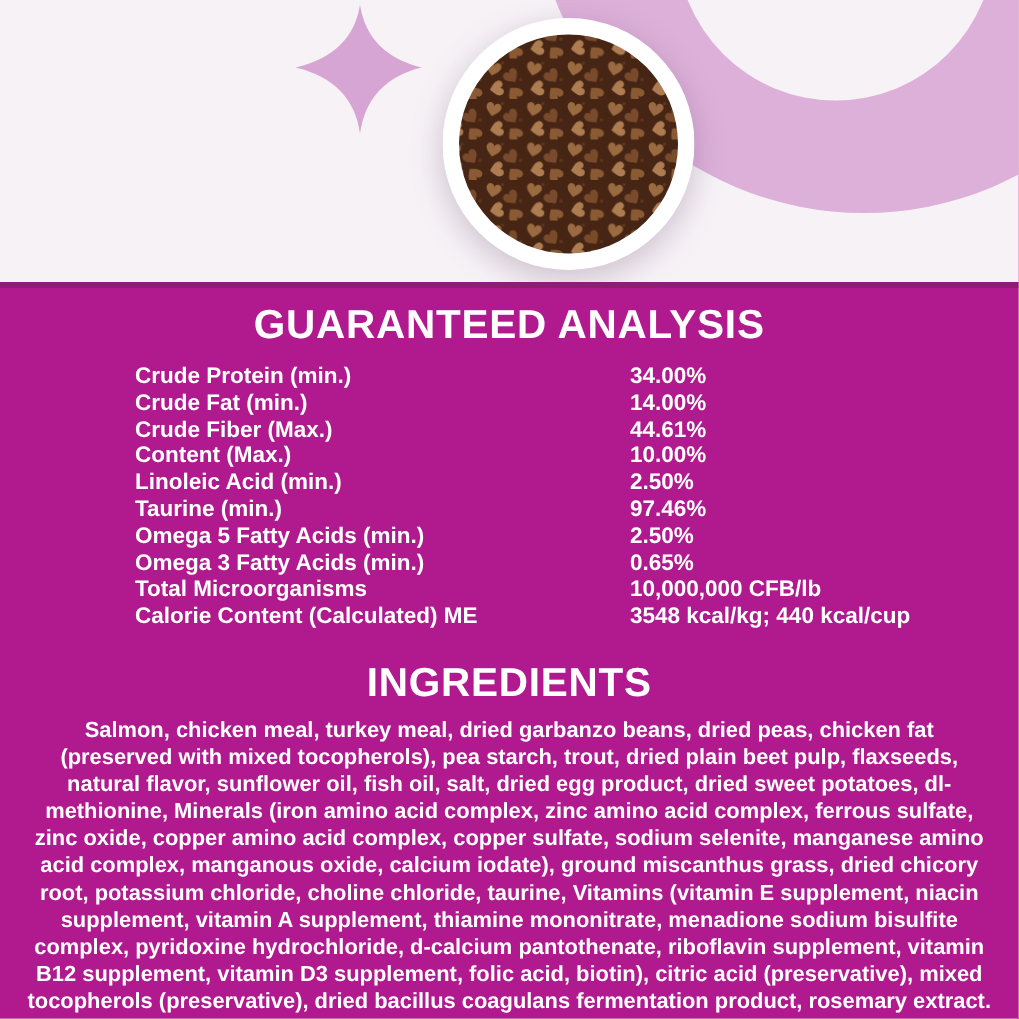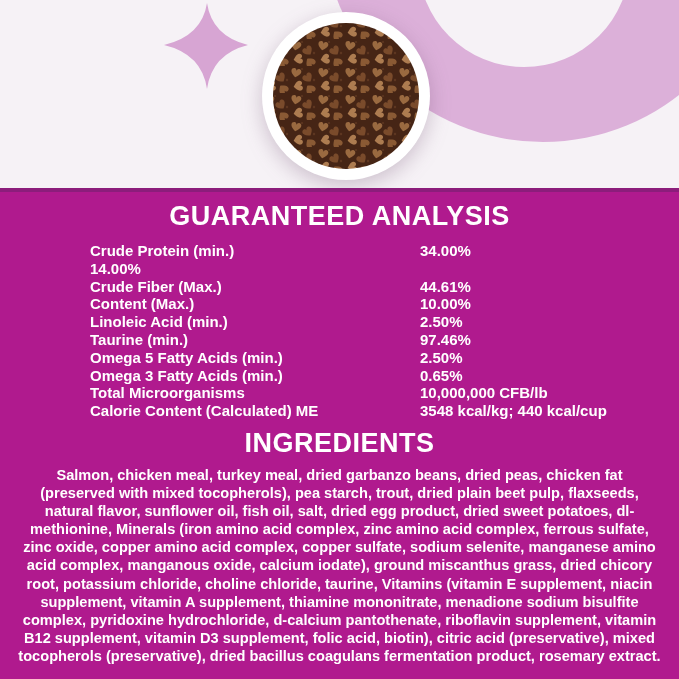--- a/index.html
+++ b/index.html
@@ -1,21 +1,21 @@
 <!DOCTYPE html>
 <html><head>
 <meta charset="utf-8">
 <style>
   html,body{margin:0;padding:0;}
   body{
     width:679px;height:679px;overflow:hidden;
     font-family:"Liberation Sans","DejaVu Sans",sans-serif;
     background:#f6f2f6;
   }
-  .label-card{position:relative;width:586px;height:679px;}
+  .label-card{position:relative;width:586px;height:679px;padding-left:33px;}
 
   
   .hero{
     position:relative;width:679px;height:188px;
     background:#f6f2f6;overflow:hidden;
   }
   .ring-svg{position:absolute;left:0;top:0;}
   .sparkle-svg{position:absolute;left:160px;top:0;}
   .bowl-svg{
     position:absolute;left:262px;top:12px;
@@ -30,21 +30,21 @@
   }
   .section-title{
     margin:9px 0 0 0;text-align:center;
     font-size:27px;font-weight:700;letter-spacing:.5px;
     color:#ffffff;
   }
   .ga-table{margin:10px 16px 0 90px;}
   .ga-row{display:flex;line-height:17.8px;font-size:15px;font-weight:700;}
   .ga-label{width:330px;}
   .ga-value{flex:1;}
-  .ingredients-title{margin-top:8px;}
+  .ingredients-title{margin-top:20px;}
   .ingredients-text{
     margin:7px 18px 0 18px;text-align:center;
     font-size:14.6px;line-height:18.1px;font-weight:700;
   }
 </style>
 </head>
 <body>
 
 <div class="label-card">
 
@@ -79,20 +79,21 @@
   <div class="panel">
 
     <h1 class="section-title">GUARANTEED ANALYSIS</h1>
 
     <div class="ga-table">
       <div class="ga-row">
         <span class="ga-label">Crude Protein (min.)</span>
         <span class="ga-value">34.00%</span>
       </div>
       <div class="ga-row">
+        <span class="ga-label">Crude Fat (min.)</span>
         <span class="ga-value">14.00%</span>
       </div>
       <div class="ga-row">
         <span class="ga-label">Crude Fiber (Max.)</span>
         <span class="ga-value">44.61%</span>
       </div>
       <div class="ga-row">
         <span class="ga-label">Content (Max.)</span>
         <span class="ga-value">10.00%</span>
       </div>

